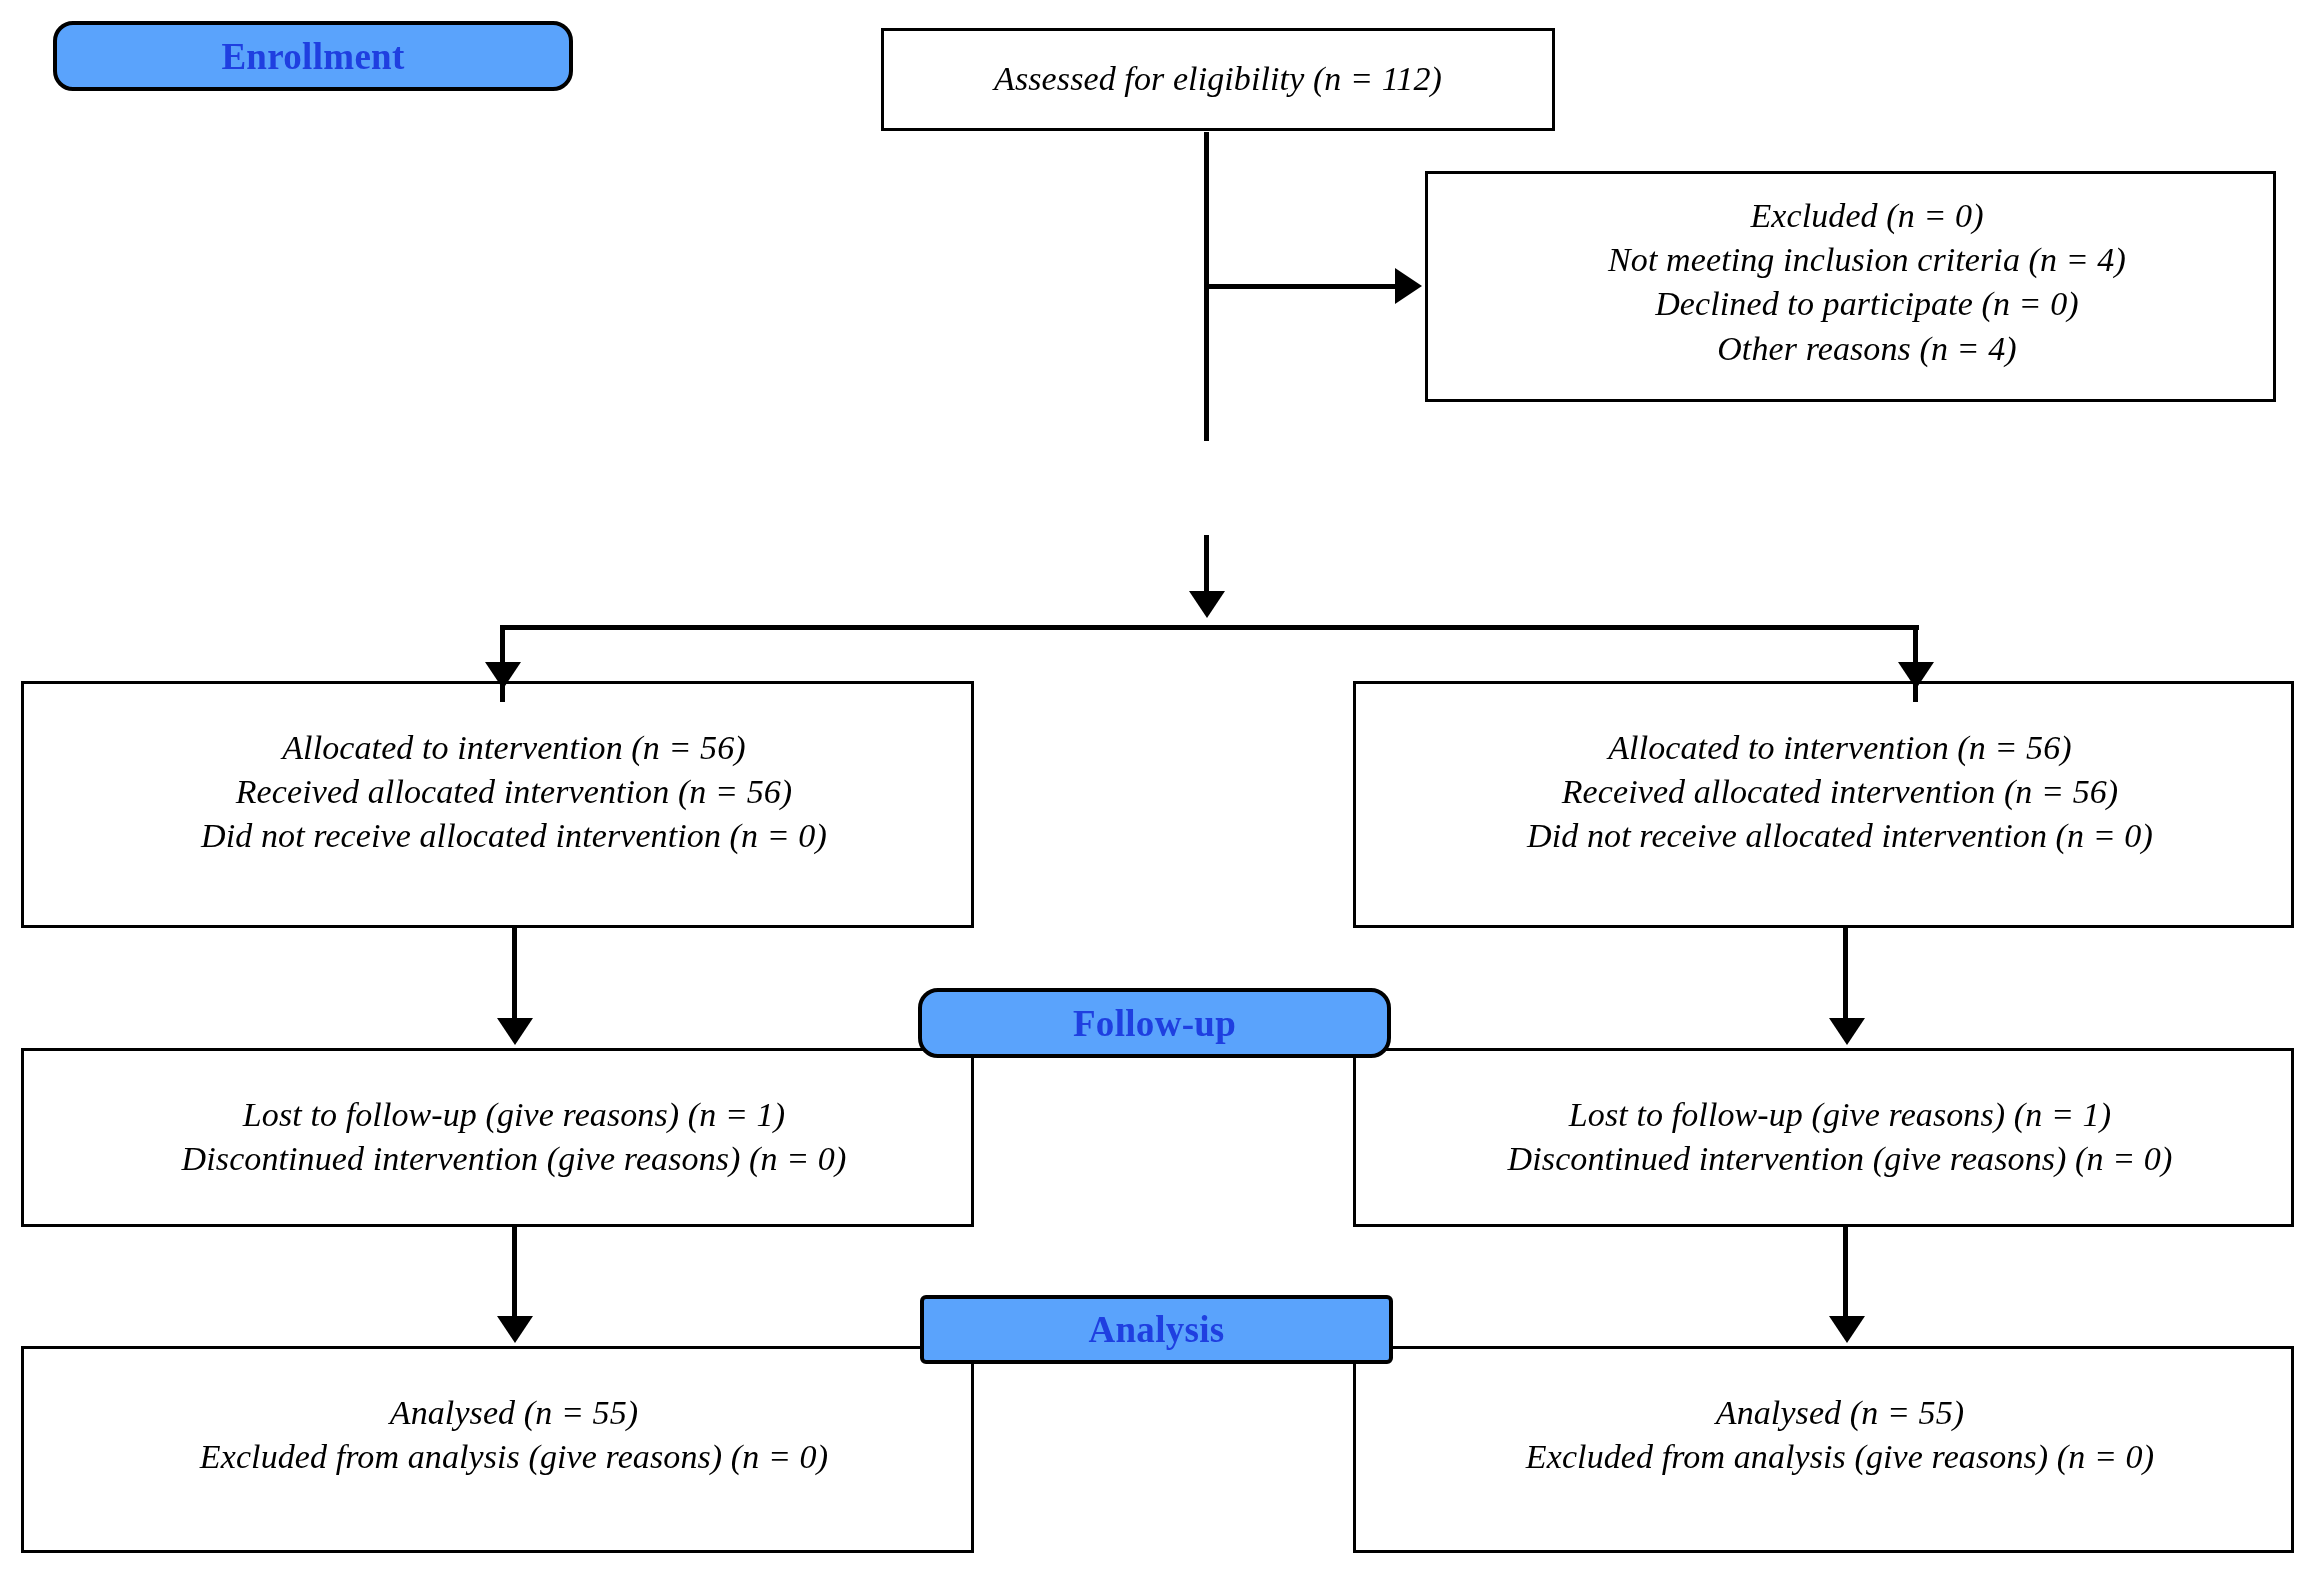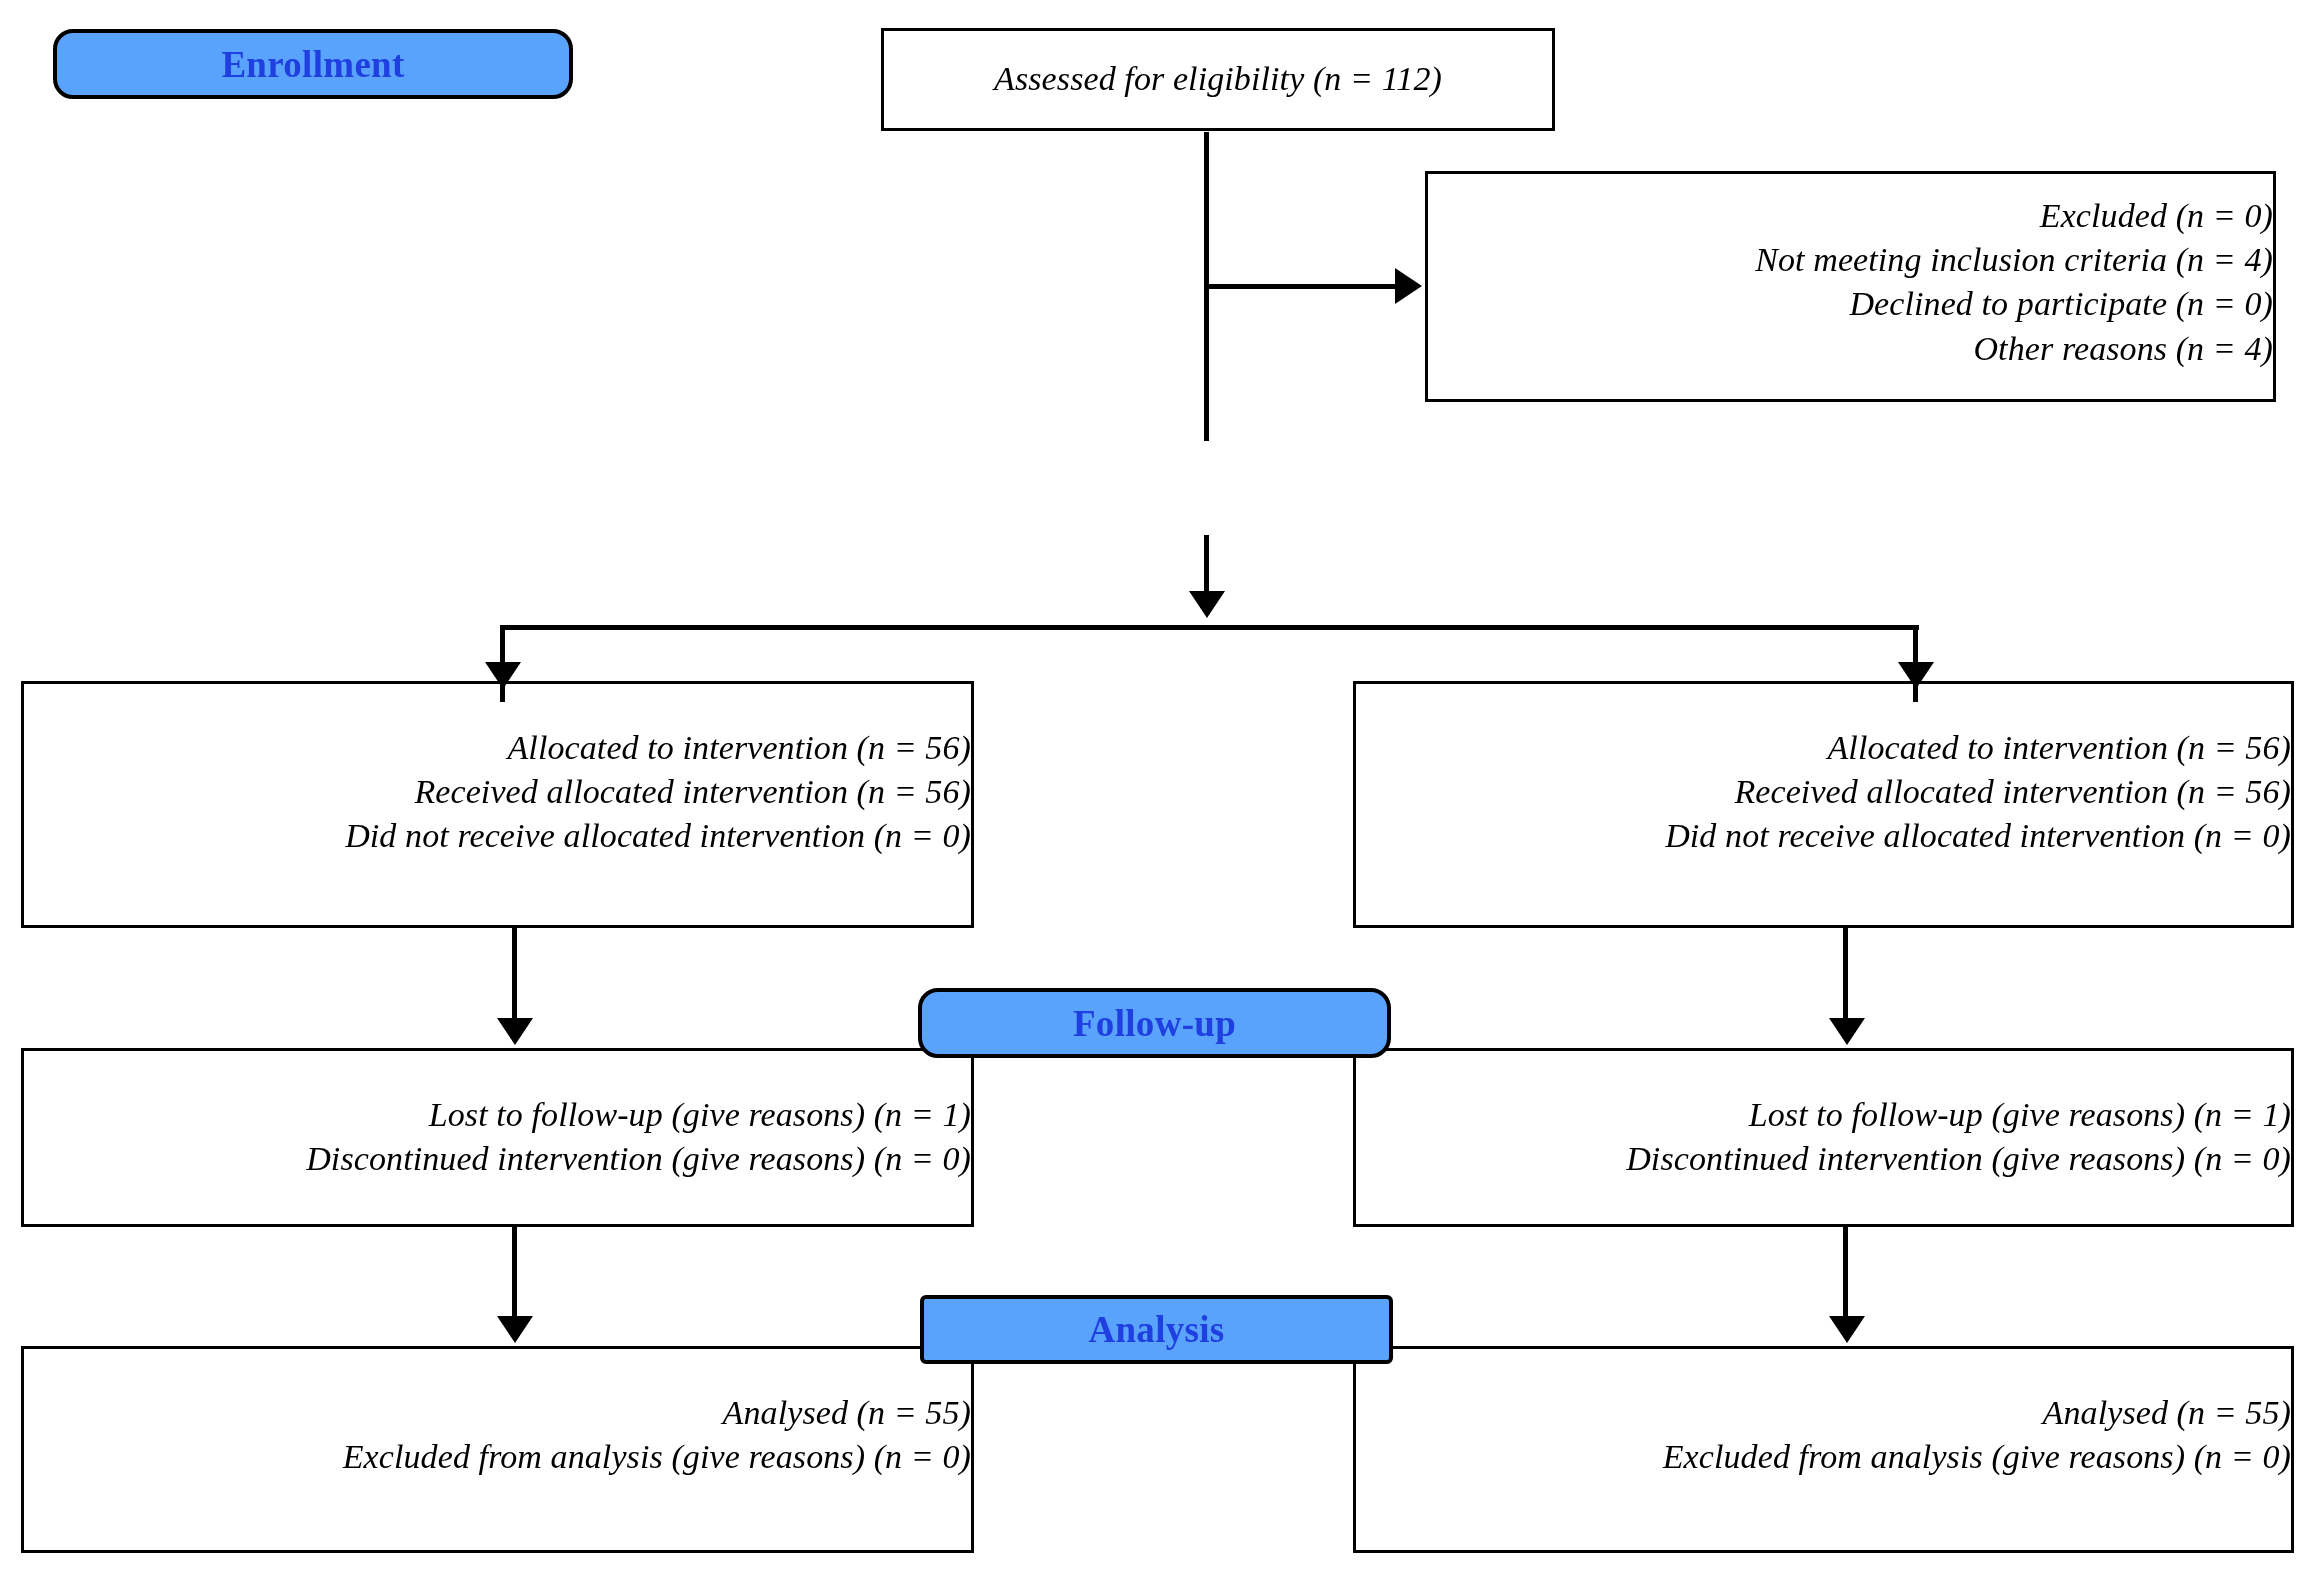--- a/index.html
+++ b/index.html
@@ -30,21 +30,21 @@
   .box.center { align-items: center; }
 
   .box-line {
     font-size: 34px;
     line-height: 1.30;
     color: #000000;
     white-space: nowrap;
     letter-spacing: 0.1px;
     font-style: italic;
   }
-  .box.left-text { padding-left: 33px; align-items: flex-end; }
+  .box.left-text { padding-left: 33px; align-items: center; }
   .box.top-text { justify-content: flex-start; padding-top: 42px; }
 
   
   .pill {
     position: absolute;
     box-sizing: border-box;
     background: #5AA3FC;
     border: 4.1px solid #000000;
     border-radius: 20px;
     display: flex;
@@ -90,21 +90,21 @@
     border-bottom: 18px solid transparent;
     border-left: 27px solid #000000;
     z-index: 6;
   }
 </style>
 </head>
 <body>
 
 <div id="stage">
 
-  <div class="pill" style="left:53px; top:29px; width:520px; height:70px;">
+  <div class="pill" style="left:53px; top:21px; width:520px; height:70px;">
     <span class="pill-label">Enrollment</span>
   </div>
 
   <div class="box center" style="left:881px; top:28px; width:674px; height:103px;">
     <span class="box-line">Assessed for eligibility (n = 112)</span>
   </div>
 
   <div class="vline" style="left:1204px; top:132px; height:309px;"></div>
 
   <div class="hline" style="left:1204px; top:284px; width:195px;"></div>

